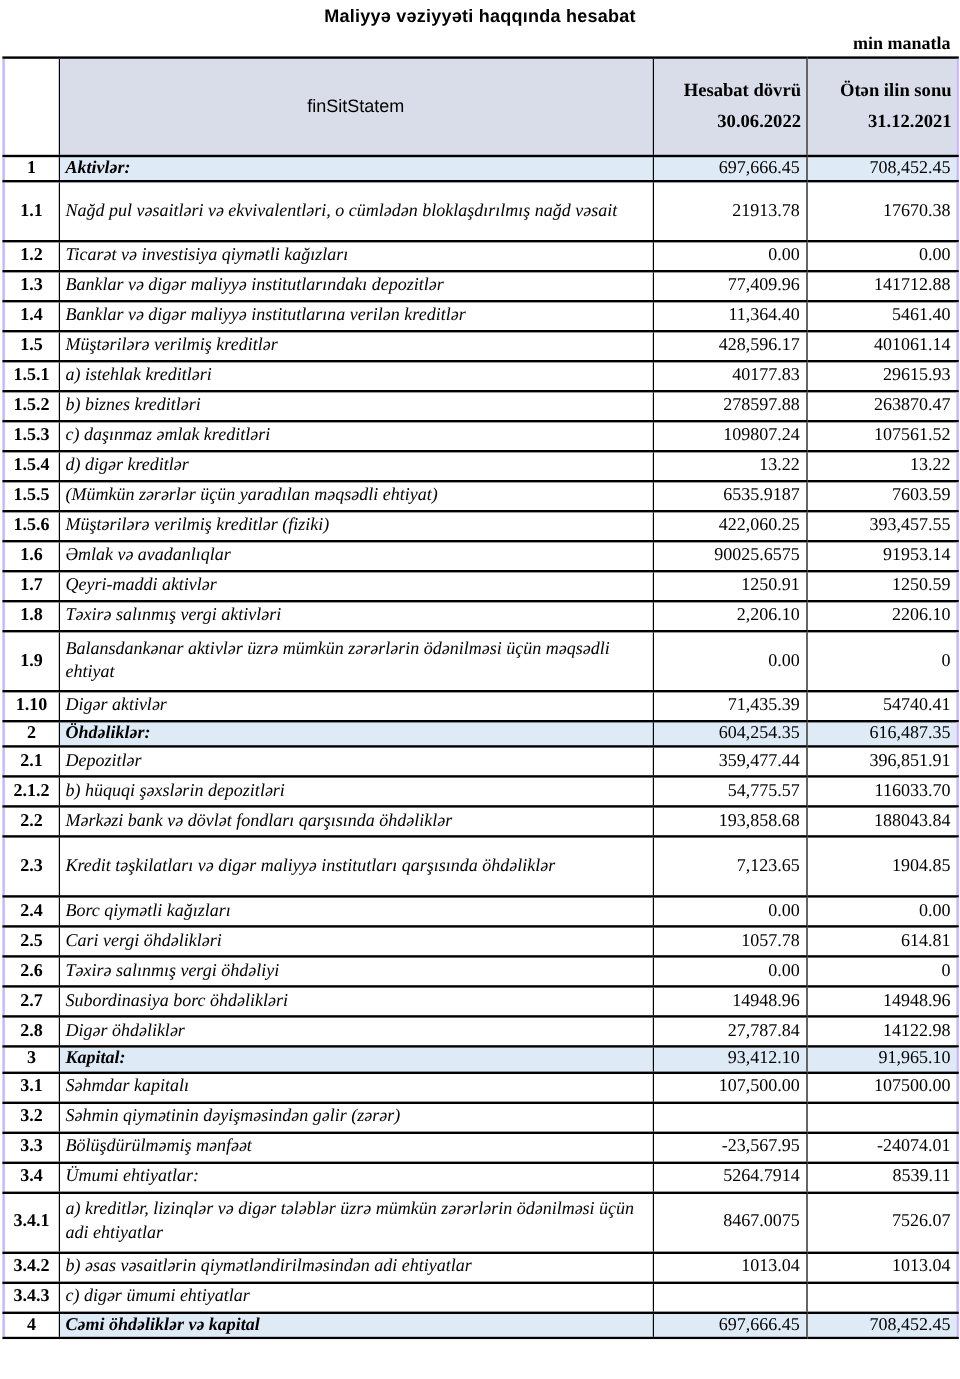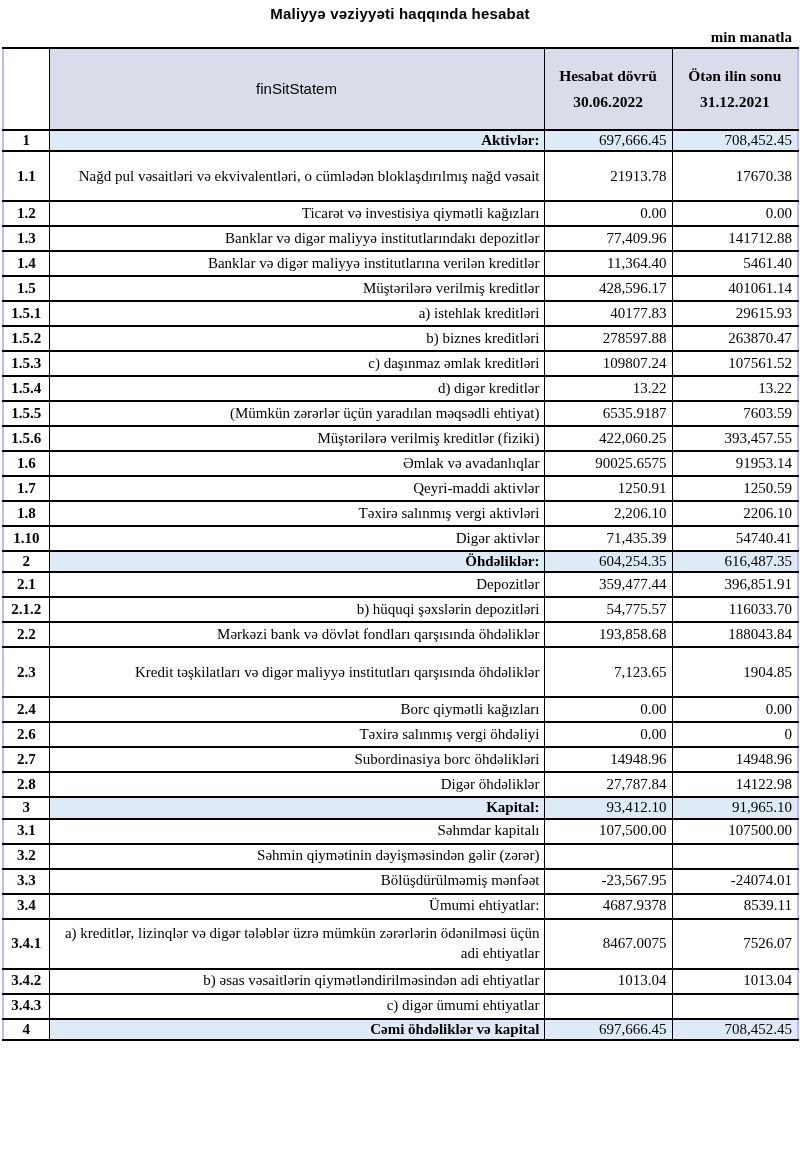--- a/index.html
+++ b/index.html
@@ -59,28 +59,28 @@
   thead th.h-name {
     font-family: "Liberation Sans", sans-serif;
     font-size: 15px;
     text-align: center;
     font-weight: normal;
   }
   thead th.h-period {
     font-family: "Liberation Serif", serif;
     font-weight: bold;
     font-size: 15.5px;
-    text-align: center;
+    text-align: right;
     margin-left: 48px;
   }
   thead th.h-period div { padding: 3px 0; }
 
   
   td.num   { text-align: center; font-weight: bold; }
-  td.label { text-align: right; padding-left: 5px; padding-right: 4px; }
+  td.label { text-align: left; padding-left: 5px; padding-right: 4px; font-style: italic; }
   td.val   { text-align: right; padding-right: 5px; }
 
   tr.normal td { height: 23px; }
   tr.tall td   { height: 48px; }
 
   tr.section td.label,
   tr.section td.val { background: var(--section-bg); }
   tr.section td.num,
   tr.section td.label { font-weight: bold; }
 </style>
@@ -198,20 +198,26 @@
     <td class="label">Qeyri-maddi aktivlər</td>
     <td class="val">1250.91</td>
     <td class="val">1250.59</td>
   </tr>
         <tr class="normal">
     <td class="num">1.8</td>
     <td class="label">Təxirə salınmış vergi aktivləri</td>
     <td class="val">2,206.10</td>
     <td class="val">2206.10</td>
   </tr>
+        <tr class="tall">
+    <td class="num">1.9</td>
+    <td class="label">Balansdankənar aktivlər üzrə mümkün zərərlərin ödənilməsi üçün məqsədli ehtiyat</td>
+    <td class="val">0.00</td>
+    <td class="val">0</td>
+  </tr>
         <tr class="normal">
     <td class="num">1.10</td>
     <td class="label">Digər aktivlər</td>
     <td class="val">71,435.39</td>
     <td class="val">54740.41</td>
   </tr>
         <tr class="section">
     <td class="num">2</td>
     <td class="label">Öhdəliklər:</td>
     <td class="val">604,254.35</td>
@@ -241,20 +247,26 @@
     <td class="val">7,123.65</td>
     <td class="val">1904.85</td>
   </tr>
         <tr class="normal">
     <td class="num">2.4</td>
     <td class="label">Borc qiymətli kağızları</td>
     <td class="val">0.00</td>
     <td class="val">0.00</td>
   </tr>
         <tr class="normal">
+    <td class="num">2.5</td>
+    <td class="label">Cari vergi öhdəlikləri</td>
+    <td class="val">1057.78</td>
+    <td class="val">614.81</td>
+  </tr>
+        <tr class="normal">
     <td class="num">2.6</td>
     <td class="label">Təxirə salınmış vergi öhdəliyi</td>
     <td class="val">0.00</td>
     <td class="val">0</td>
   </tr>
         <tr class="normal">
     <td class="num">2.7</td>
     <td class="label">Subordinasiya borc öhdəlikləri</td>
     <td class="val">14948.96</td>
     <td class="val">14948.96</td>
@@ -285,21 +297,21 @@
   </tr>
         <tr class="normal">
     <td class="num">3.3</td>
     <td class="label">Bölüşdürülməmiş mənfəət</td>
     <td class="val">-23,567.95</td>
     <td class="val">-24074.01</td>
   </tr>
         <tr class="normal">
     <td class="num">3.4</td>
     <td class="label">Ümumi ehtiyatlar:</td>
-    <td class="val">4687.9378</td>
+    <td class="val">5264.7914</td>
     <td class="val">8539.11</td>
   </tr>
         <tr class="tall">
     <td class="num">3.4.1</td>
     <td class="label">a) kreditlər, lizinqlər və digər tələblər üzrə mümkün zərərlərin ödənilməsi üçün adi ehtiyatlar</td>
     <td class="val">8467.0075</td>
     <td class="val">7526.07</td>
   </tr>
         <tr class="normal">
     <td class="num">3.4.2</td>

